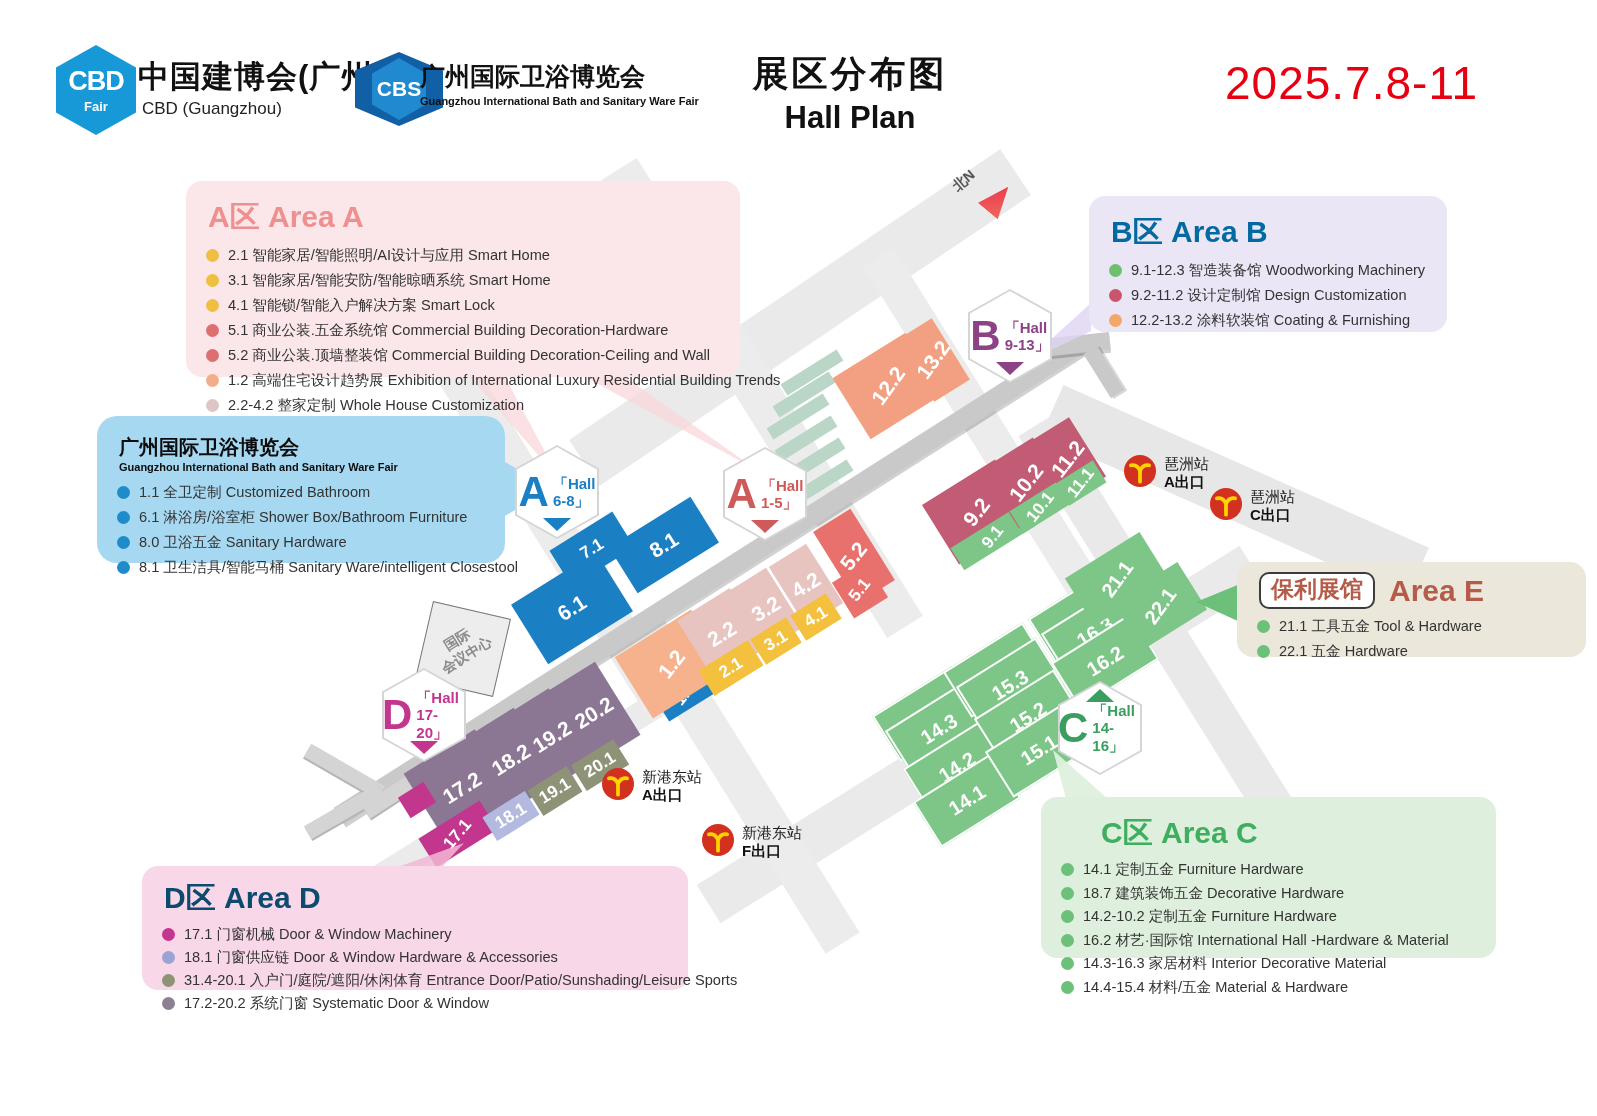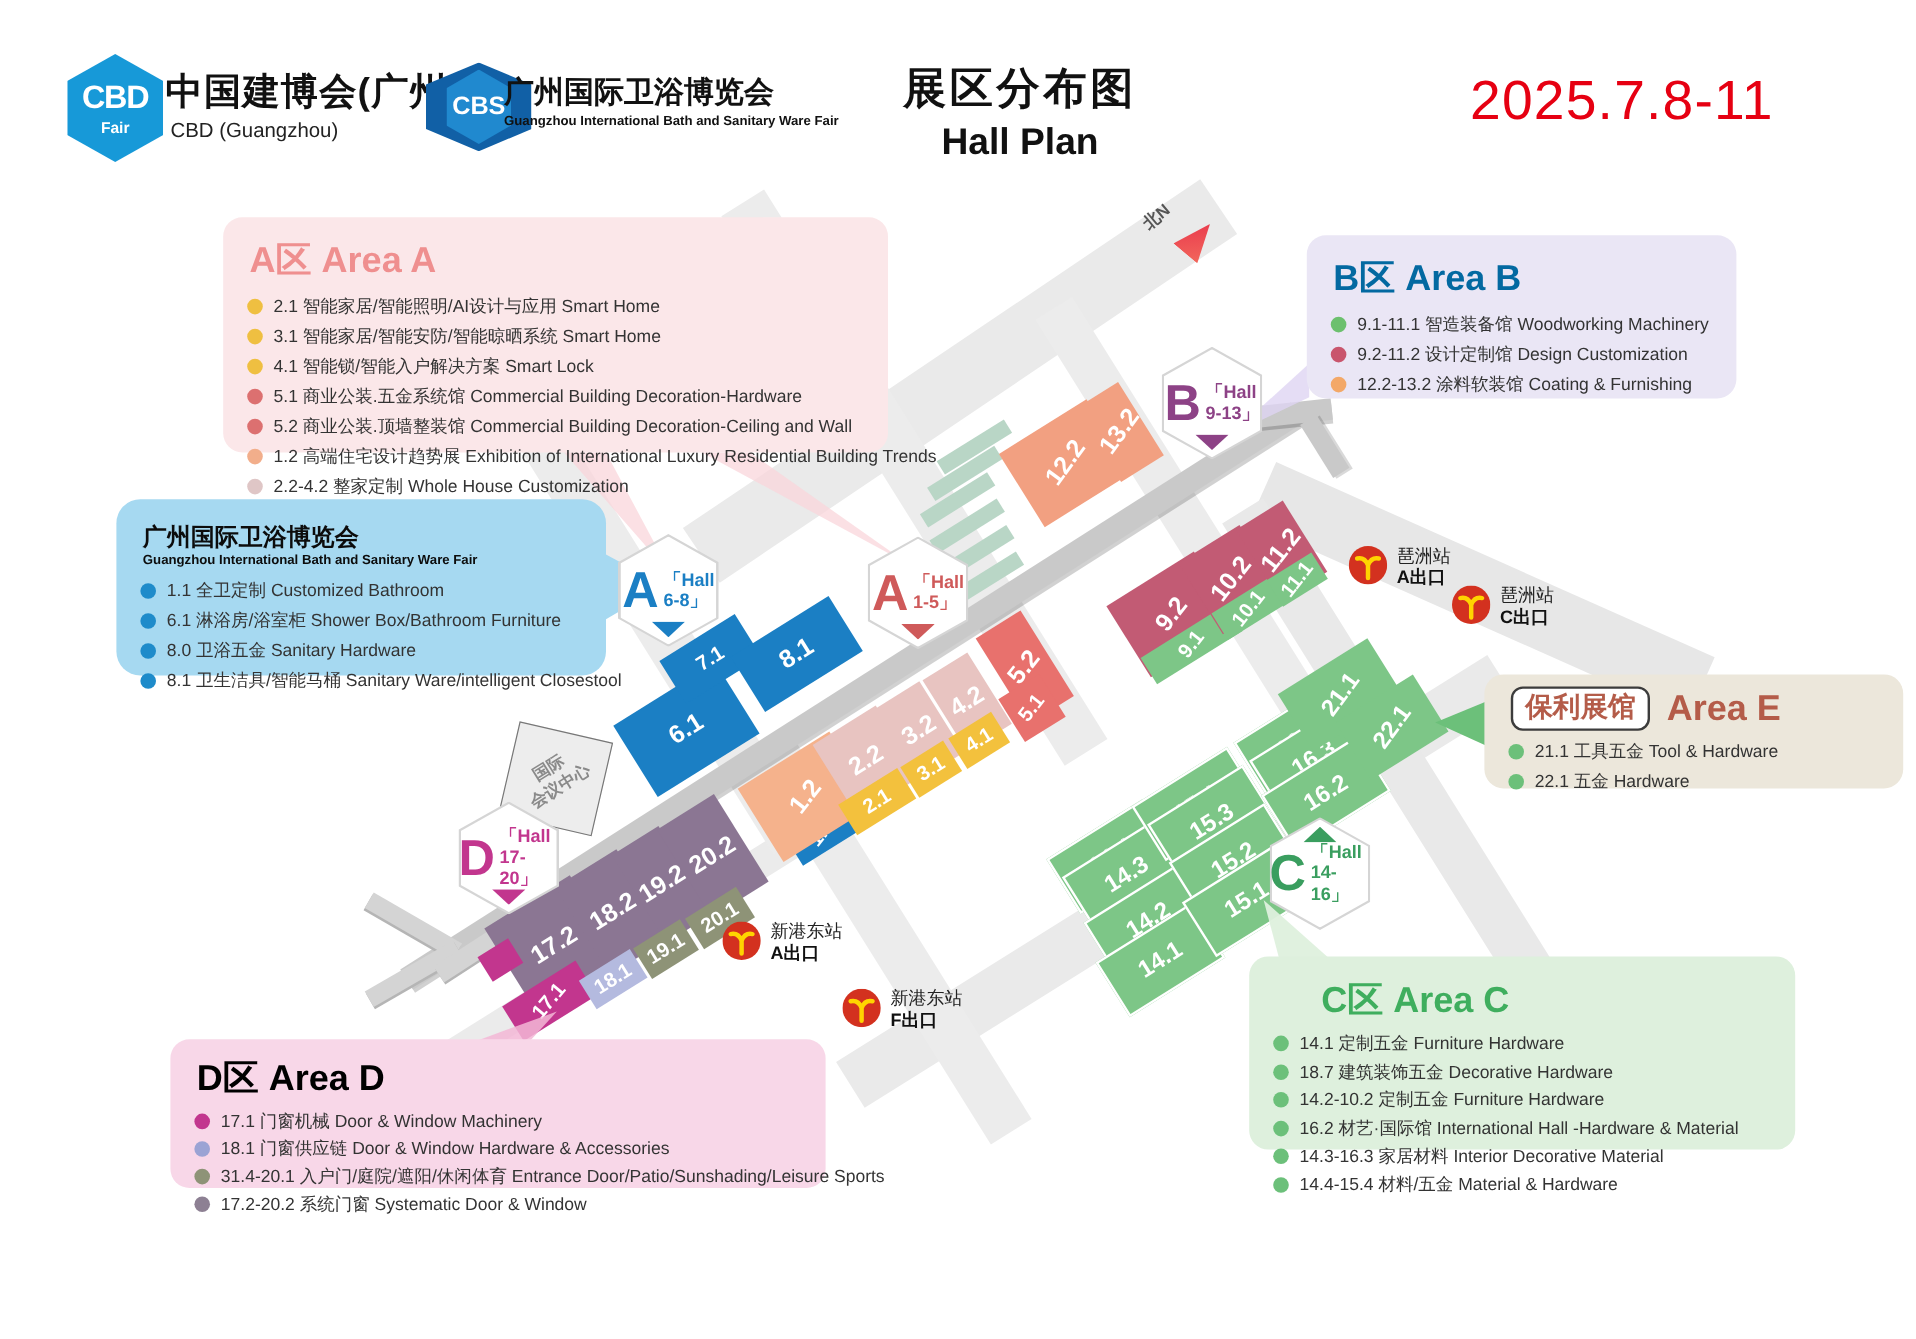--- a/index.html
+++ b/index.html
@@ -66,21 +66,21 @@
   #box-b{left:1089px;top:196px;width:358px;height:136px;background:#eae6f5;}
   #box-b .lg-title{color:#0369a1;}
   #box-e{left:1237px;top:562px;width:349px;height:95px;background:#ece7db;padding-top:10px;}
   #box-e .erow{display:flex;align-items:center;gap:14px;margin:0 0 8px 2px;}
   #box-e .pill{border:2.5px solid #3c3c3c;border-radius:10px;padding:0px 10px 2px;font-size:23px;font-weight:bold;color:#b45c49;background:#fff;}
   #box-e .etitle{font-size:30px;font-weight:bold;color:#b45c49;}
   #box-c{left:1041px;top:797px;width:455px;height:161px;background:#def0dd;}
   #box-c .lg-title{color:#3fae5e;margin-bottom:6px;margin-left:40px;}
   #box-c li{margin-bottom:4.5px;}
   #box-d{left:142px;top:866px;width:546px;height:124px;background:#f8d7e8;padding-top:10px;}
-  #box-d .lg-title{color:#000000;margin-bottom:6px;}
+  #box-d .lg-title{color:#0c4a6e;margin-bottom:6px;}
   #box-d li{margin-bottom:4px;}
 </style>
 </head>
 <body>
 
 <div class="stage">
 
   <div class="road" style="left:540px;top:290px;width:520px;height:55px;background:#eaeaea;transform:rotate(-34deg);"></div>
   <div class="road" style="left:1035px;top:464px;width:400px;height:55px;background:#e7e7e7;transform:rotate(24deg);"></div>
   <div class="road" style="left:660px;top:712px;width:640px;height:45px;background:#eaeaea;transform:rotate(-32deg);"></div>
@@ -395,21 +395,21 @@
           <span class="itext">8.1 卫生洁具/智能马桶 Sanitary Ware/intelligent Closestool</span>
         </li>
       </ul>
   </div>
 
   <div class="legend" id="box-b">
     <div class="lg-title">B区 Area B</div>
     <ul>
         <li>
           <span class="dot" style="background: rgb(108, 192, 110);"></span>
-          <span class="itext">9.1-11.1 智造装备馆 Woodworking Machinery</span>
+          <span class="itext">9.1-12.3 智造装备馆 Woodworking Machinery</span>
         </li>
         <li>
           <span class="dot" style="background: rgb(201, 85, 109);"></span>
           <span class="itext">9.2-11.2 设计定制馆 Design Customization</span>
         </li>
         <li>
           <span class="dot" style="background: rgb(243, 168, 104);"></span>
           <span class="itext">12.2-13.2 涂料软装馆 Coating &amp; Furnishing</span>
         </li>
       </ul>

